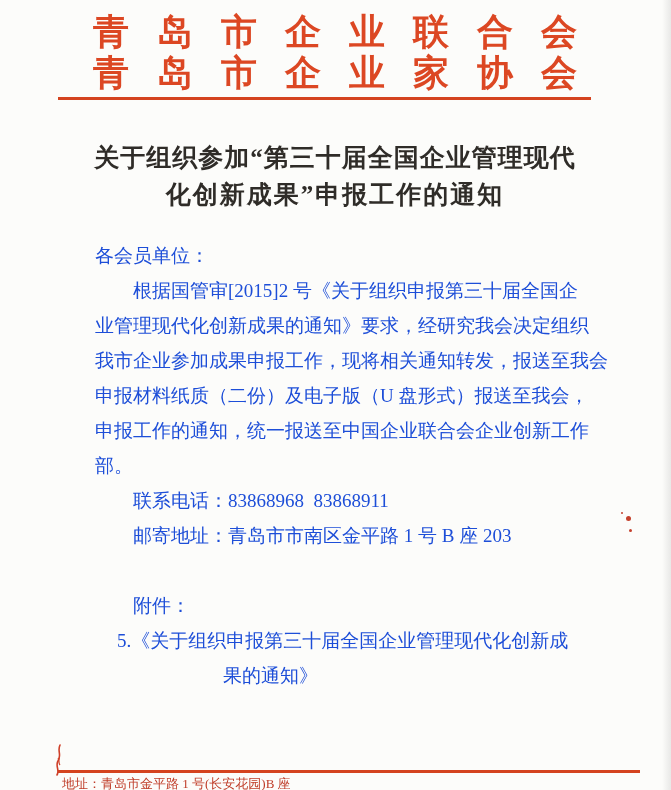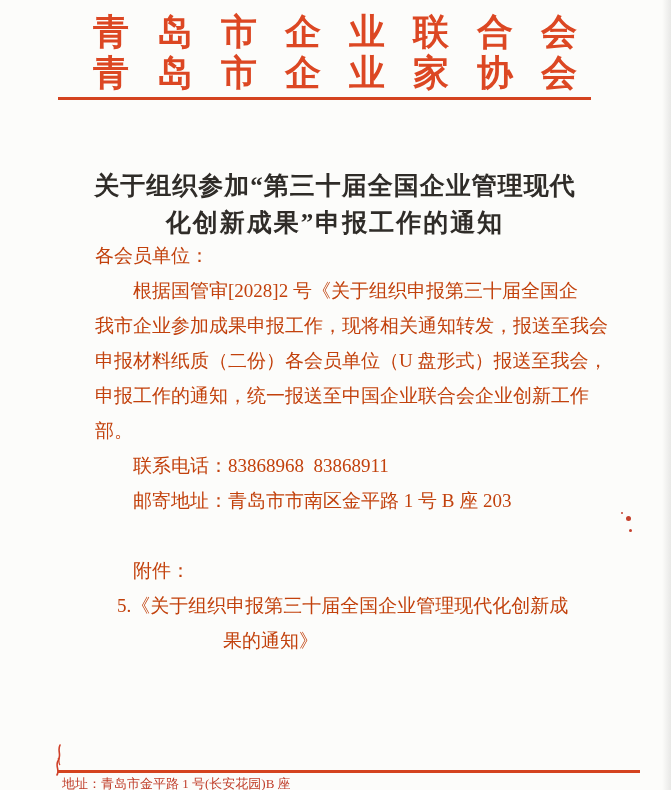--- a/index.html
+++ b/index.html
@@ -48,33 +48,32 @@
   .title-block {
     position: absolute;
     top: 139px;
     left: 80px;
     width: 510px;
     text-align: center;
     font-weight: bold;
     color: #2f2c28;
     font-size: 25px;
     line-height: 37px;
-    margin-top: 28px;
   }
   .title-line-1 { letter-spacing: 1px; white-space: nowrap; }
   .title-line-2 { letter-spacing: 2px; white-space: nowrap; }
 
   
   .doc-body {
     position: absolute;
     top: 238px;
     left: 95px;
     width: 482px;
     font-size: 19px;
-    color: #c2410c;
+    color: #1d4ed8;
   }
   .line {
     height: 35px;
     line-height: 35px;
     white-space: pre-wrap;
   }
   .just {
     text-align: justify;
     text-align-last: justify;
     white-space: nowrap;
@@ -162,23 +161,24 @@
   <div class="letterhead-rule"></div>
 
   <div class="title-block">
     <div class="title-line-1">关于组织参加“第三十届全国企业管理现代</div>
     <div class="title-line-2">化创新成果”申报工作的通知</div>
   </div>
 
   <div class="doc-body">
     <div class="line">各会员单位：</div>
 
-    <div class="line just indent2">根据国管审[2028]2 号《关于组织申报第三十届全国企</div>
+    <div class="line just indent2">根据国管审[2015]2 号《关于组织申报第三十届全国企</div>
+    <div class="line just">业管理现代化创新成果的通知》要求，经研究我会决定组织</div>
     <div class="line just">我市企业参加成果申报工作，现将相关通知转发，报送至我会</div>
-    <div class="line just">申报材料纸质（二份）各会员单位（U 盘形式）报送至我会，</div>
+    <div class="line just">申报材料纸质（二份）及电子版（U 盘形式）报送至我会，</div>
     <div class="line just">申报工作的通知，统一报送至中国企业联合会企业创新工作</div>
     <div class="line">部。</div>
 
     <div class="line indent2">联系电话：83868968  83868911</div>
     <div class="line indent2">邮寄地址：青岛市市南区金平路 1 号 B 座 203</div>
 
     <div class="spacer"></div>
 
     <div class="line indent2">附件：</div>
     <div class="line indent1">5.《关于组织申报第三十届全国企业管理现代化创新成</div>

